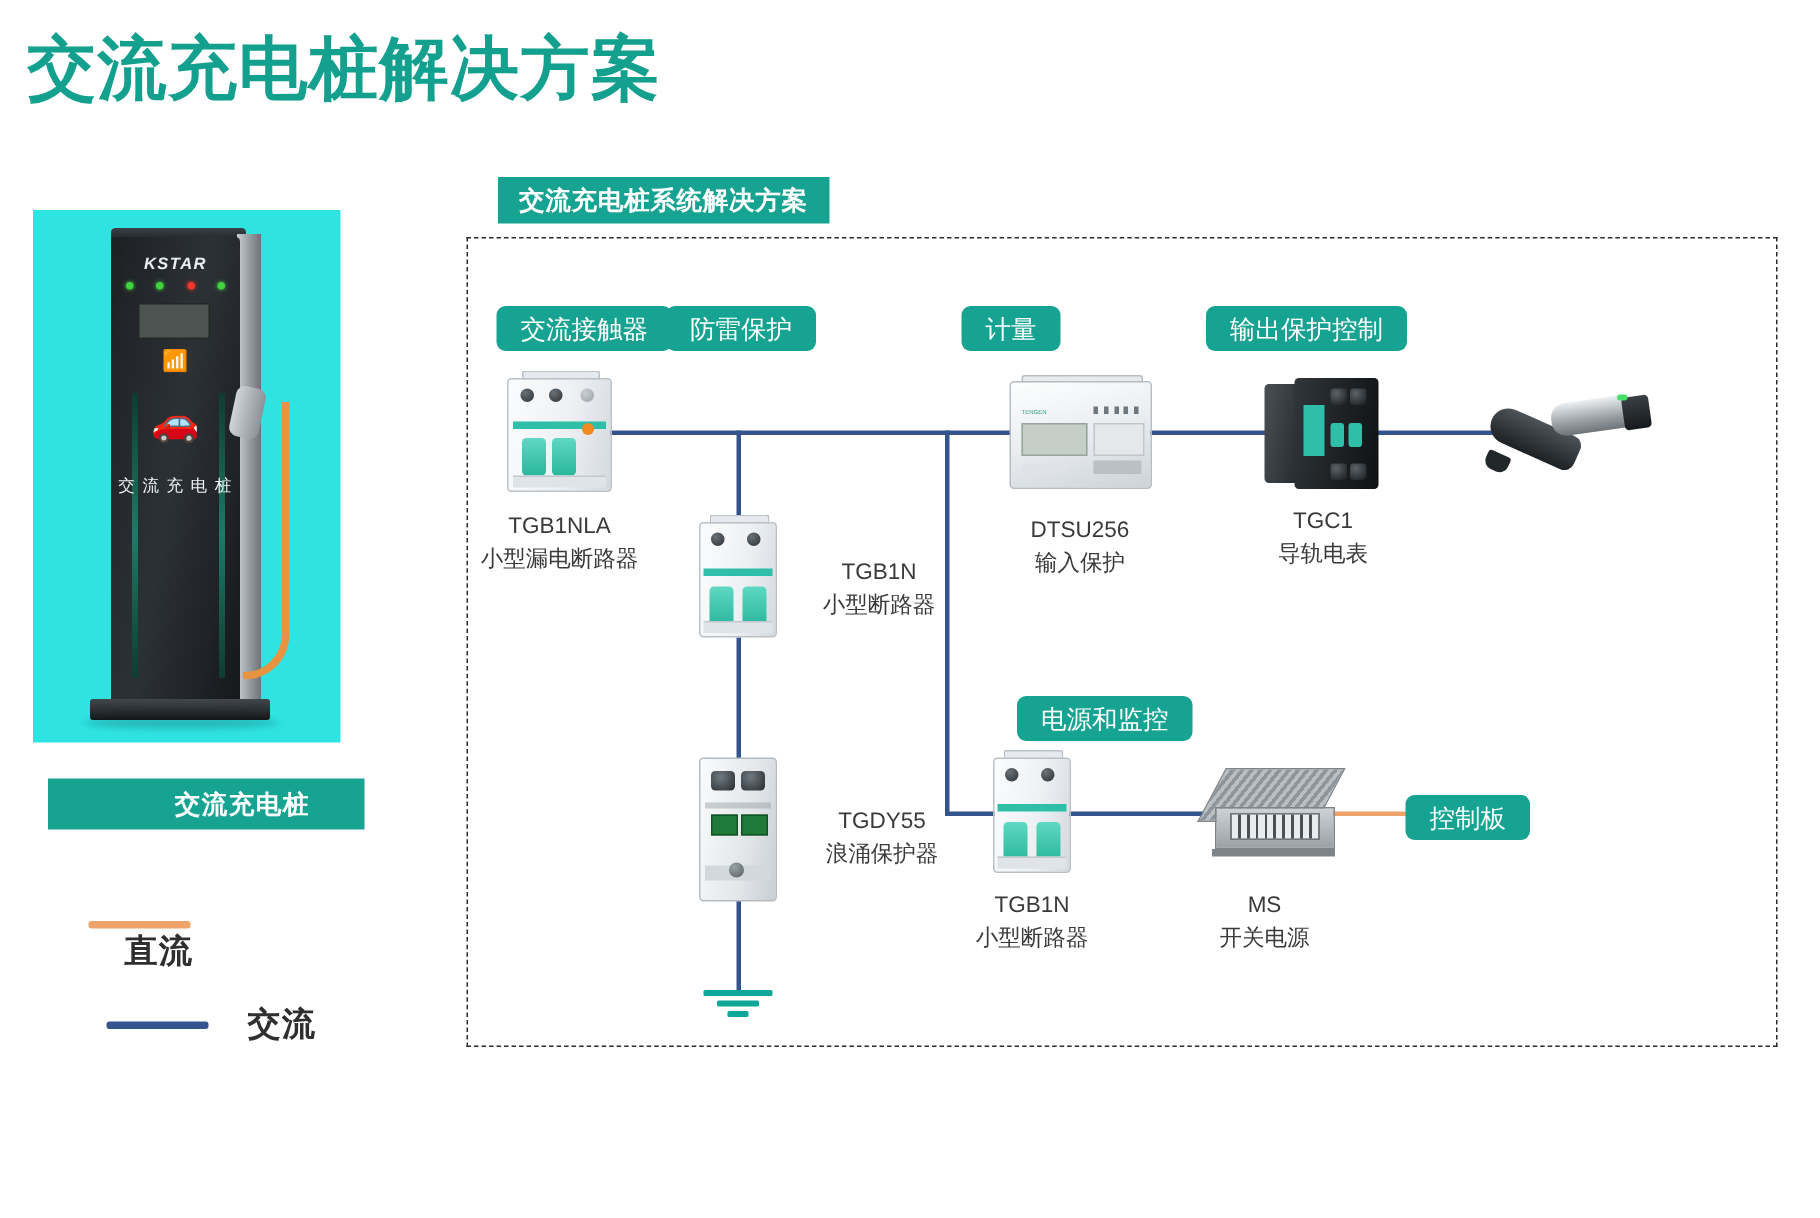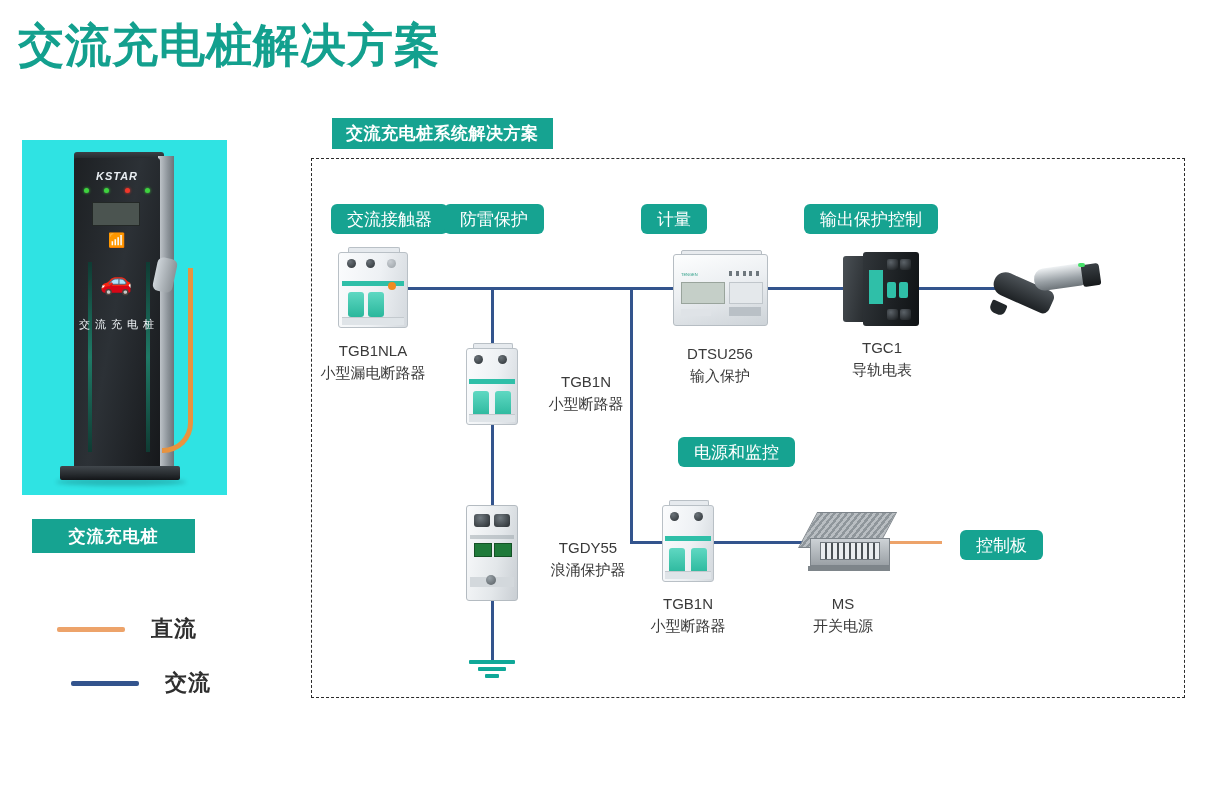--- a/index.html
+++ b/index.html
@@ -79,26 +79,26 @@
   }
   .pile-shadow{
     position:absolute;left:34px;top:338px;width:130px;height:8px;
     background:rgba(0,0,0,.18);border-radius:50%;filter:blur(2px);
   }
 
   
   #photo-caption{
     left:32px;top:519px;width:163px;height:34px;
     background:#16a391;color:#fff;font-size:17px;font-weight:bold;
-    display:flex;align-items:center;justify-content:center;letter-spacing:1px;
+    display:flex;align-items:center;justify-content:center;letter-spacing:1px;padding-left:48px;
   }
 
   
   .legend-row{display:flex;align-items:center;}
-  #legend-dc{left:57px;top:614px;}
+  #legend-dc{left:57px;top:614px;flex-direction:column;}
   #legend-ac{left:71px;top:668px;}
   .legend-swatch{width:68px;height:5px;border-radius:2px;}
   .legend-swatch.dc{background:#eda36a;}
   .legend-swatch.ac{background:#33548d;}
   .legend-label{
     margin-left:26px;font-size:22px;font-weight:bold;color:#2f2f2f;letter-spacing:1px;
   }
 
   
   #section-header{
@@ -116,22 +116,22 @@
   
   .pill{
     height:30px;padding:0 16px;background:#16a391;color:#fff;
     font-size:17px;display:flex;align-items:center;justify-content:center;
     border-radius:6px;white-space:nowrap;
   }
   #pill-input{left:331px;top:204px;}
   #pill-surge{left:444px;top:204px;}
   #pill-meter{left:641px;top:204px;}
   #pill-output{left:804px;top:204px;}
-  #pill-power{left:678px;top:437px;}
-  #pill-board{left:960px;top:530px;}
+  #pill-power{left:678px;top:464px;}
+  #pill-board{left:937px;top:530px;}
 
   
   .wire-h{height:3px;background:#33548d;}
   .wire-v{width:3px;background:#33548d;}
   .wire-h.dc{background:#eda36a;}
 
   
   .comp-label{
     font-size:15px;color:#3a3a3a;text-align:center;line-height:1.45;white-space:nowrap;
   }

